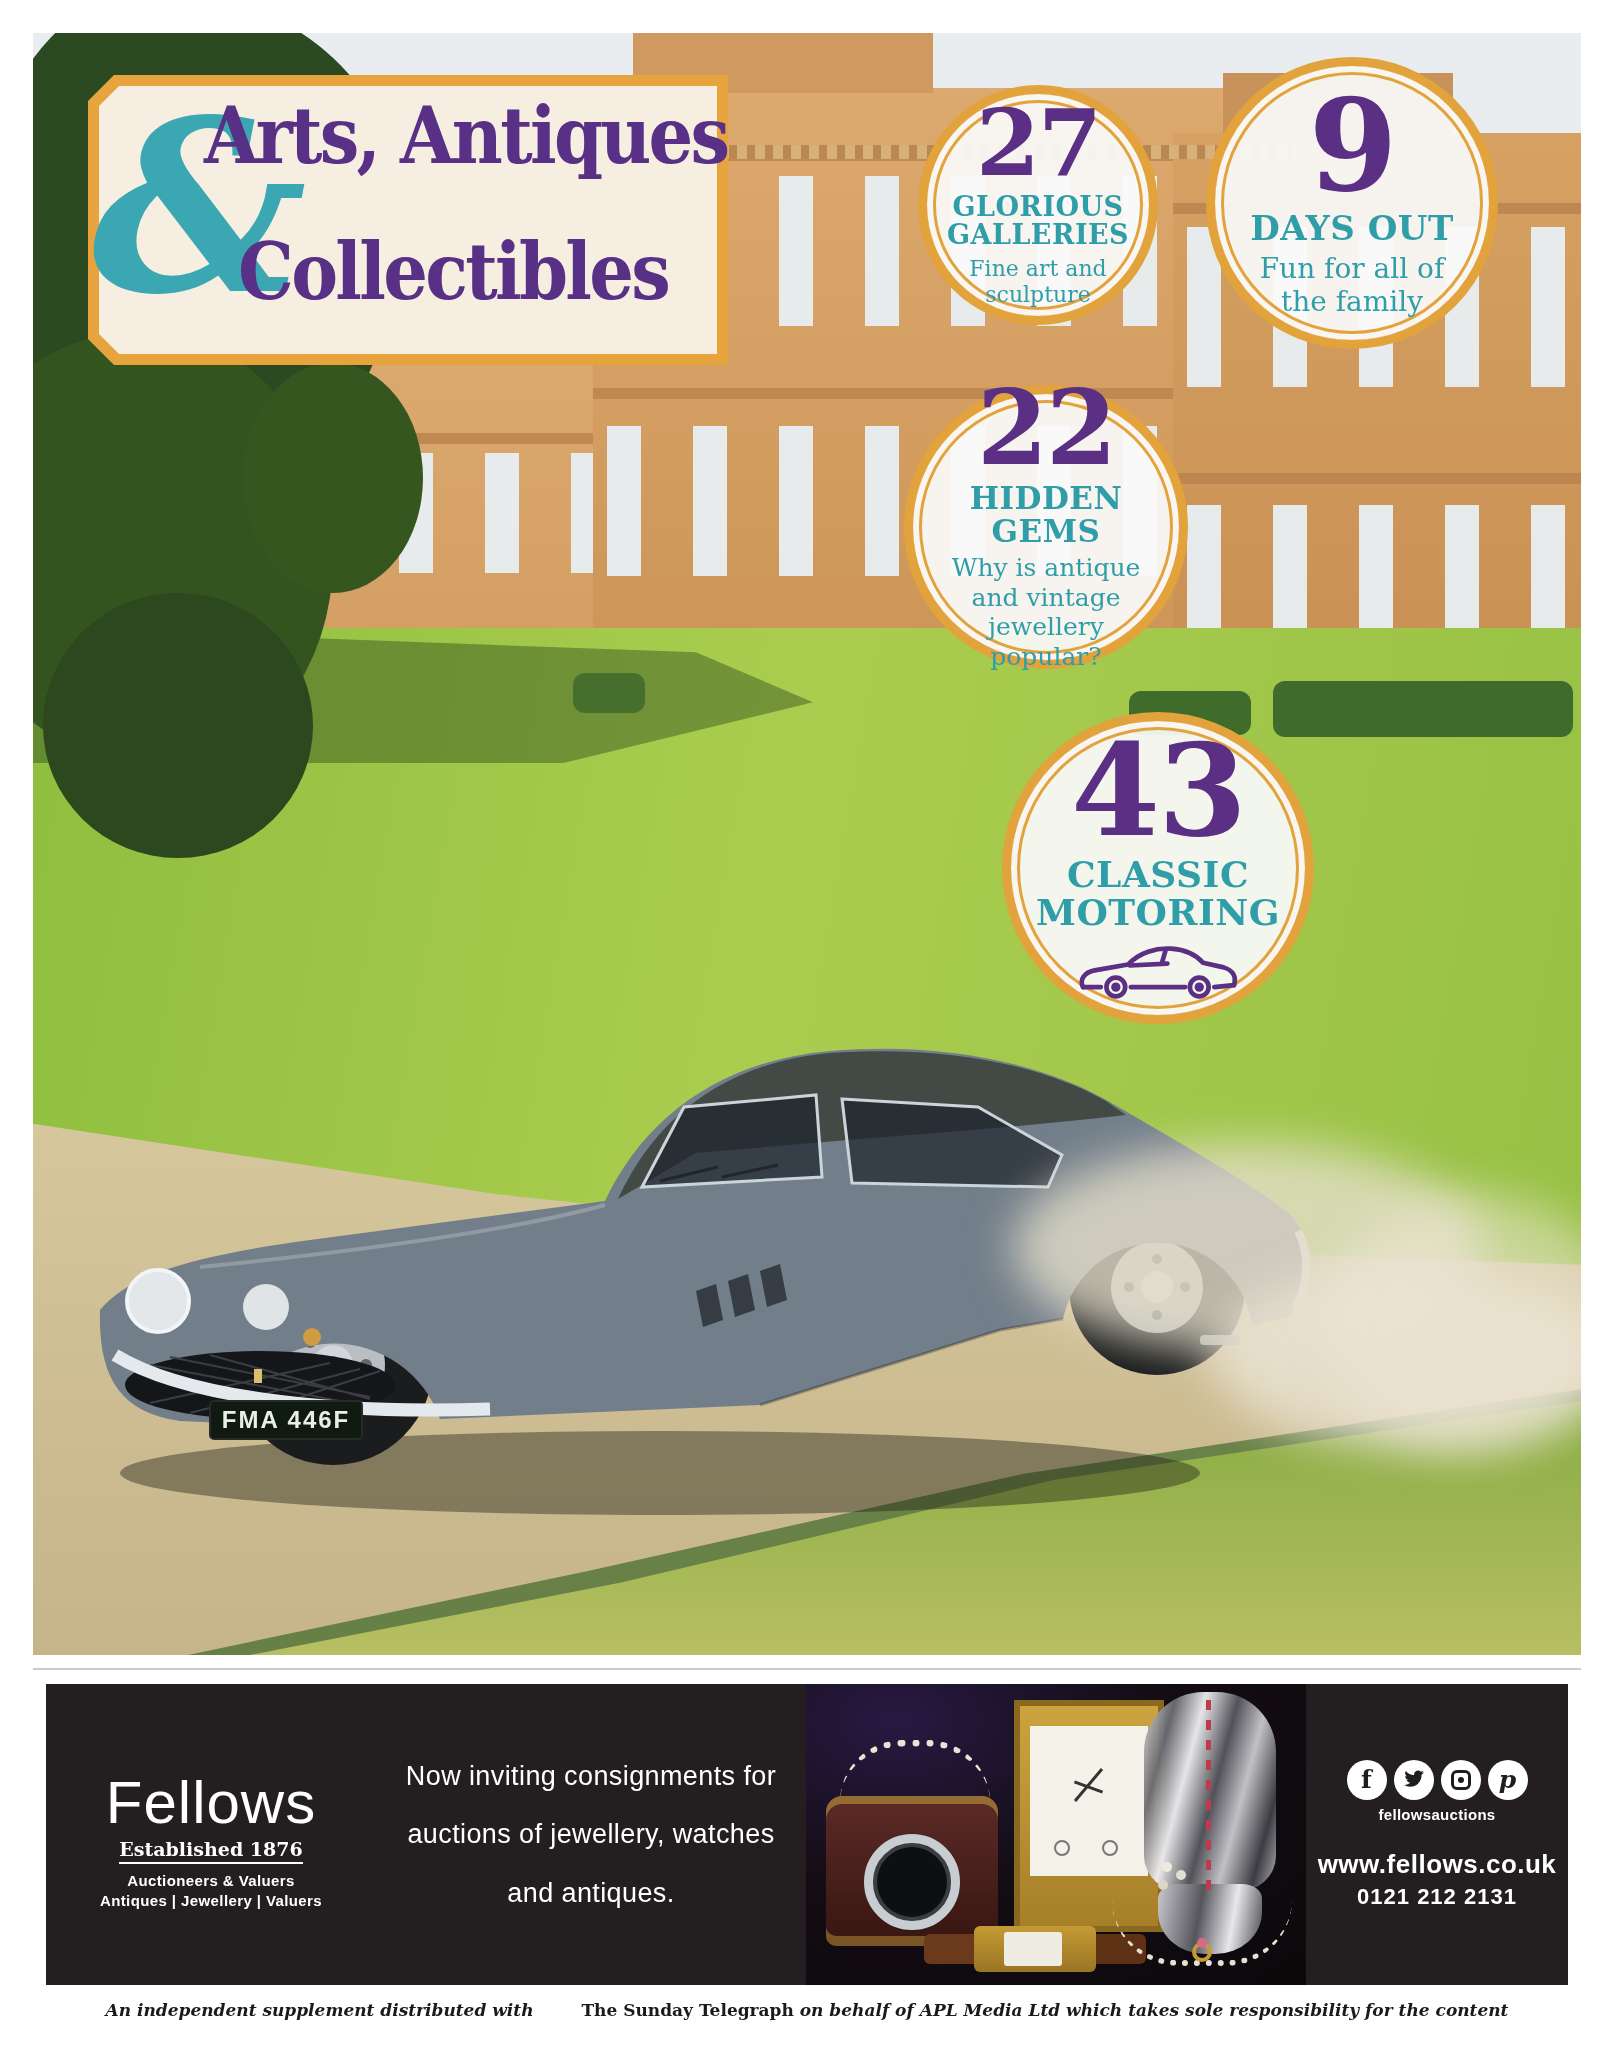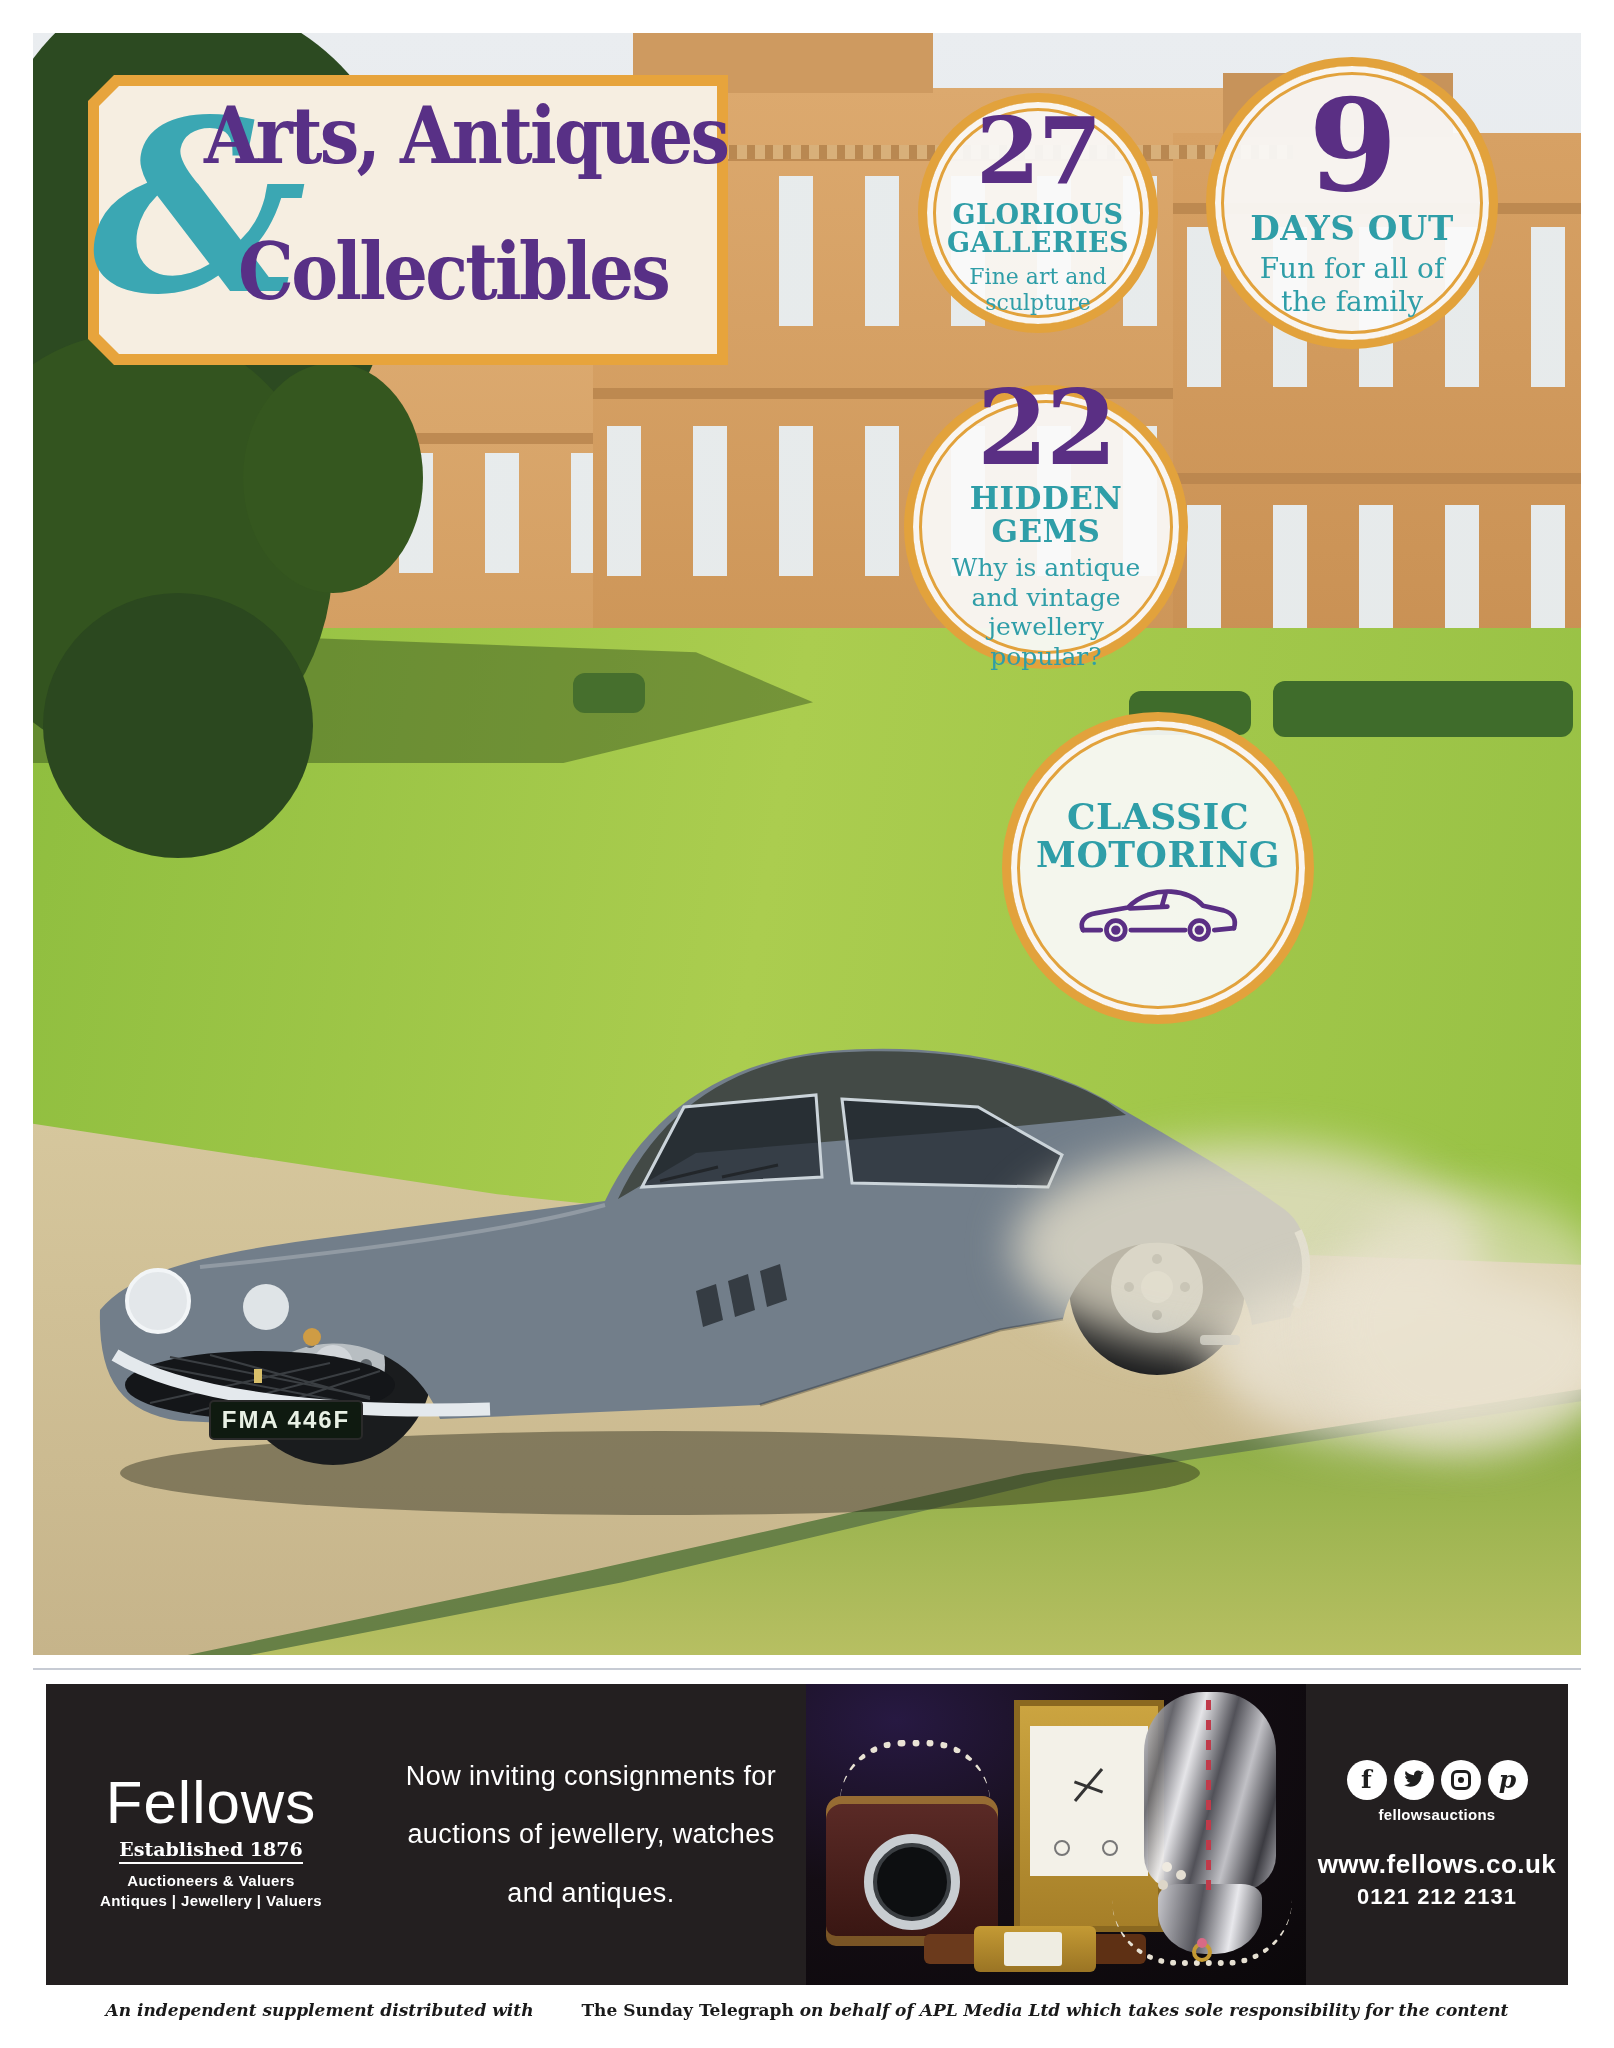--- a/index.html
+++ b/index.html
@@ -73,21 +73,21 @@
 
   
   .badge { position:absolute; border-radius:50%; background:rgba(250,250,250,.93);
            border:9px solid #E2A23C;
            box-shadow:inset 0 0 0 6px rgba(250,250,250,.95), inset 0 0 0 9px #E2A23C;
            display:flex; flex-direction:column; align-items:center; justify-content:center;
            text-align:center; z-index:5; padding:0 18px; }
   .badge-number { font-weight:700; color:#5A2F84; line-height:.9; letter-spacing:-2px; }
   .badge-title  { font-weight:700; color:#2F9EA8; line-height:1.05; margin-top:8px; letter-spacing:.5px; }
   .badge-sub    { color:#2F9EA8; line-height:1.18; margin-top:6px; }
-  .b27 { left:885px;  top:60px;  width:240px; height:240px; }
+  .b27 { left:885px;  top:52px;  width:240px; height:240px; }
   .b27 .badge-number{font-size:92px;}  .b27 .badge-title{font-size:27px;} .b27 .badge-sub{font-size:22px;}
   .b9  { left:1173px; top:24px;  width:292px; height:292px; }
   .b9 .badge-number{font-size:128px;} .b9 .badge-title{font-size:34px;}  .b9 .badge-sub{font-size:28px;}
   .b22 { left:871px;  top:352px; width:284px; height:284px; }
   .b22 .badge-number{font-size:102px;} .b22 .badge-title{font-size:31px;} .b22 .badge-sub{font-size:25px;}
   .b17 { left:1220px; top:419px; width:292px; height:292px; }
   .b17 .badge-number{font-size:102px;} .b17 .badge-title{font-size:31px;} .b17 .badge-sub{font-size:25px;}
   .b43 { left:969px;  top:679px; width:312px; height:312px; }
   .b43 .badge-number{font-size:128px;} .b43 .badge-title{font-size:36px;}
   .badge-car-icon { margin-top:12px; }
@@ -299,20 +299,21 @@
       <div class="badge-number">9</div>
       <div class="badge-title">DAYS OUT</div>
       <div class="badge-sub">Fun for all of the family</div>
     </div>
     <div class="badge b22">
       <div class="badge-number">22</div>
       <div class="badge-title">HIDDEN GEMS</div>
       <div class="badge-sub">Why is antique and vintage jewellery popular?</div>
     </div>
     <div class="badge b43">
+      <div class="badge-number">43</div>
       <div class="badge-title">CLASSIC MOTORING</div>
       <svg class="badge-car-icon" viewBox="0 0 180 64" width="170" height="60" fill="none" stroke="#5A2F84" stroke-width="5" stroke-linecap="round" stroke-linejoin="round">
         <path d="M10 47 C6 39 11 31 24 29 L58 23 C70 10 88 5 104 6 C118 7 130 12 138 21 L160 26 C170 29 174 36 171 45"></path>
         <path d="M171 45 L150 47 M119 47 L61 47 M29 47 L10 47"></path>
         <circle cx="45" cy="47" r="10"></circle>
           <circle cx="45" cy="47" r="2.5" fill="#5A2F84"></circle>
         <circle cx="134" cy="47" r="10"></circle>
           <circle cx="134" cy="47" r="2.5" fill="#5A2F84"></circle>
         <path d="M98 8 L94 22 M60 24 L100 22"></path>
       </svg>

